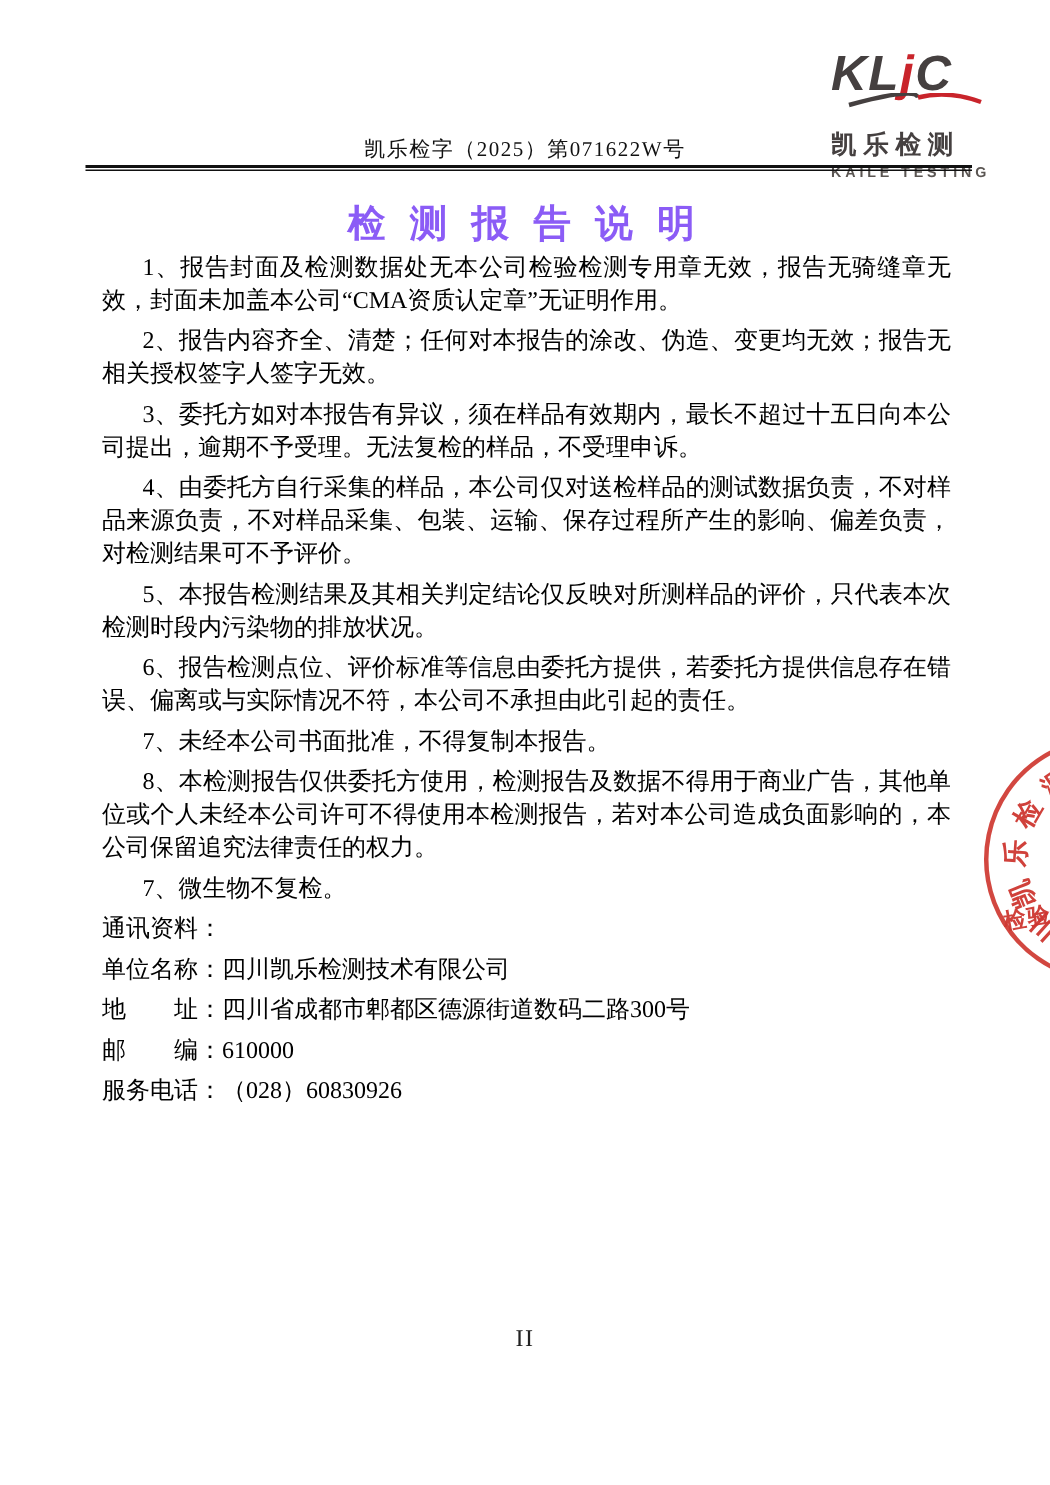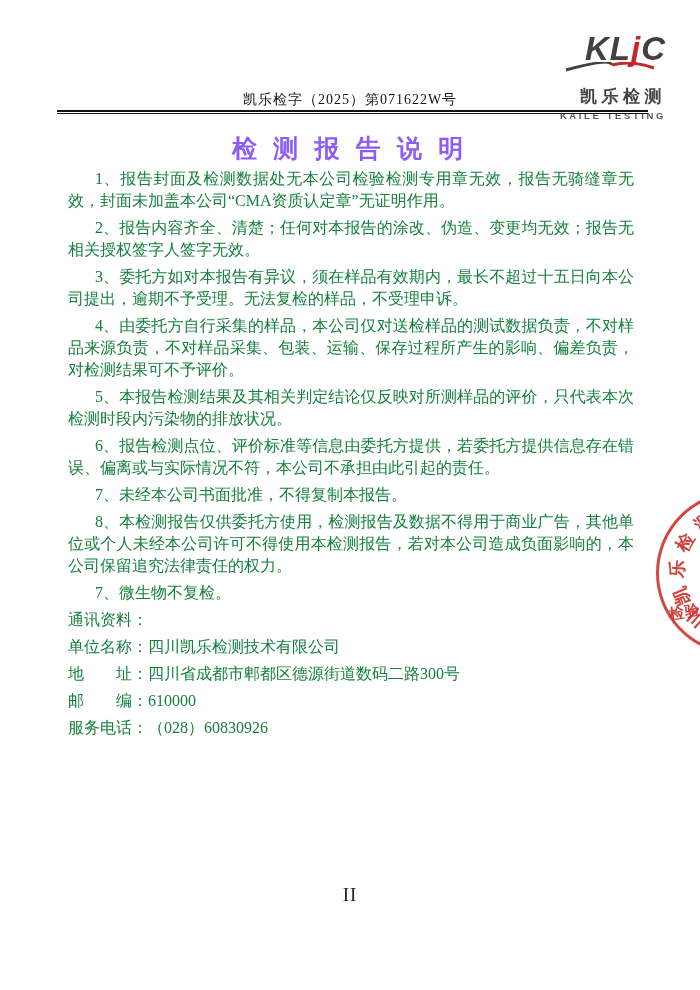--- a/index.html
+++ b/index.html
@@ -6,21 +6,21 @@
   .doc{
     position:relative;
     width:700px;height:990px;
     margin:0 auto;
     background:#ffffff;
     overflow:hidden;
     font-family:"Liberation Serif","DejaVu Serif",serif;
     color:#1a1a1a;
   }
   
-  .logo{position:absolute;top:34px;right:34px;width:112px;text-align:right;}
+  .logo{position:absolute;top:34px;right:34px;width:112px;text-align:left;}
   .logo-word{
     font-family:"Liberation Sans","DejaVu Sans",sans-serif;
     font-style:italic;font-weight:bold;font-size:33px;line-height:30px;
     letter-spacing:1px;color:#454040;
   }
   .logo-word .lj{color:#c9242b;}
   .logo-swoosh{display:block;margin:-2px auto 0 auto;}
   .logo-cn{font-size:17px;font-weight:bold;letter-spacing:4.5px;color:#454040;margin-top:13px;white-space:nowrap;}
   .logo-en{font-family:"Liberation Sans","DejaVu Sans",sans-serif;font-size:9.5px;font-weight:bold;letter-spacing:2.6px;color:#5a5552;margin-top:2px;white-space:nowrap;}
   
@@ -29,41 +29,41 @@
   .rule-b{position:absolute;top:3px;left:0;width:100%;height:1px;background:#111;}
   
   .title{
     position:absolute;top:132px;left:0;width:100%;margin:0;
     text-align:center;font-size:25px;font-weight:bold;letter-spacing:5px;color:#8b5cf6;
   }
   
   .body{position:absolute;top:168px;left:68px;right:66px;}
   .body p{
     margin:0 0 5px 0;font-size:16px;line-height:22px;
-    text-align:justify;color:#15803d;
+    text-align:justify;color:#000000;
   }
   .body p.note{text-indent:27px;}
   .body p.contact-heading{margin-top:3px;}
   .body p.contact-line{text-align:left;}
   
   .stamp{position:absolute;left:656px;top:491px;width:164px;height:164px;transform:rotate(-10deg);pointer-events:none;}
   .stamp-ring{position:absolute;left:0;top:0;right:0;bottom:0;border:3.5px solid rgba(206,55,48,.92);border-radius:50%;}
   .stamp-arc{position:absolute;left:0;top:0;width:100%;height:100%;}
   .arc-char{
     position:absolute;left:50%;top:50%;
     font-size:18px;font-weight:bold;color:rgba(206,55,48,.95);
     font-family:"Liberation Serif","DejaVu Serif",serif;
   }
   .stamp-center{
     position:absolute;left:7px;top:102px;width:150px;
     font-size:15px;font-weight:bold;letter-spacing:1px;white-space:nowrap;
     color:rgba(206,55,48,.95);
   }
   
-  .page-number{position:absolute;top:884px;left:0;width:100%;text-align:center;font-size:19px;color:#222;letter-spacing:1px;}
+  .page-number{position:absolute;top:884px;left:0;width:100%;text-align:center;font-size:16px;color:#222;letter-spacing:1px;}
 </style>
 </head>
 <body>
 
 <div class="doc">
 
   <div class="logo">
     <div class="logo-word"><span class="lk">KL</span><span class="lj">j</span><span class="lk">C</span></div>
     <svg class="logo-swoosh" width="96" height="10" viewBox="0 0 96 10">
       <path d="M4 8 Q 48 -4 50 3" stroke="#454040" stroke-width="3" fill="none"></path>

